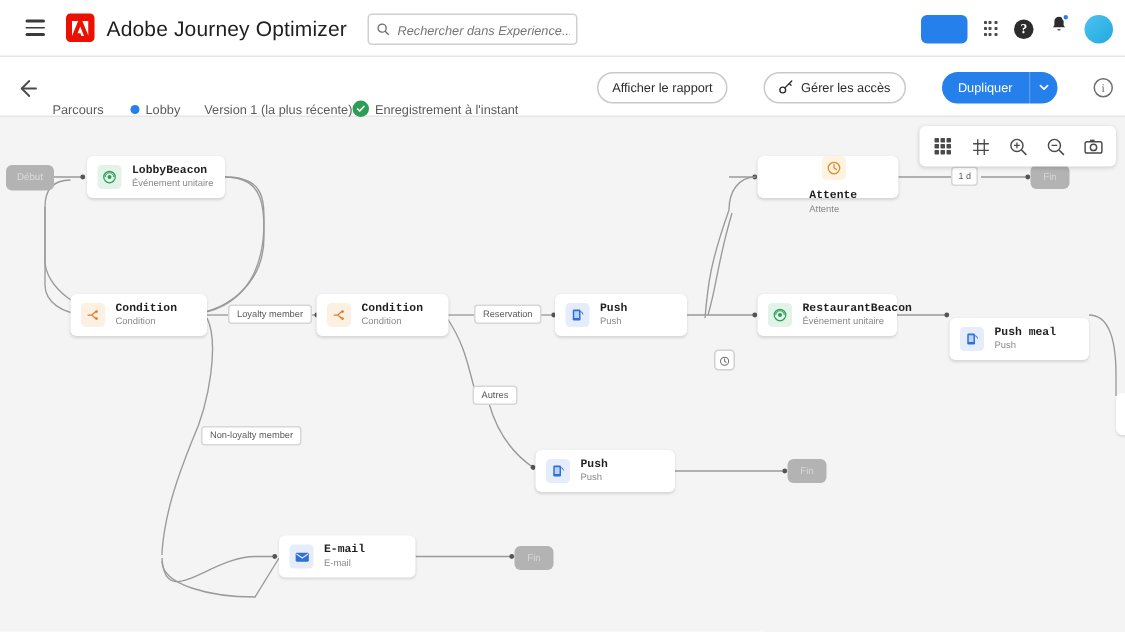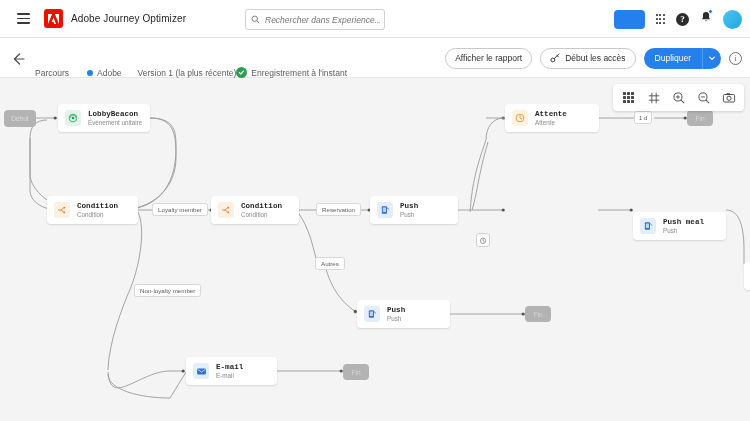--- a/index.html
+++ b/index.html
@@ -18,21 +18,21 @@
   }
   .hamburger { width: 34px; margin-left: 6px; display: flex; flex-direction: column;
     gap: 3px; align-items: center; cursor: pointer; }
   .hamburger i { display:block; width: 13px; height: 1.6px; background:#3a3a3a; border-radius:1px; }
   .brand { display: flex; align-items: center; gap: 8px; margin-left: 4px; }
   .adobe-logo {
     width: 19px; height: 19px; background: #eb1000; border-radius: 3px;
     display: flex; align-items: center; justify-content: center;
   }
   .adobe-logo svg { display:block; }
-  .brand-name { font-size: 10px; color: #1f1f1f; font-weight: 500; letter-spacing: .1px;}
+  .brand-name { font-size: 14px; color: #1f1f1f; font-weight: 500; letter-spacing: .1px;}
   .search {
     position: absolute; left: 245px; top: 9px; width: 140px; height: 21px;
     border: 1px solid #d0d0d0; border-radius: 3px; background: #fff;
     display: flex; align-items: center; padding-left: 5px; gap: 5px;
   }
   .search input {
     border: none; outline: none; font-size: 8.5px; color: #8a8a8a;
     font-style: italic; width: 115px; font-family: "Liberation Sans", sans-serif;
     background: transparent;
   }
@@ -78,21 +78,21 @@
   }
   .meta-row > div { display:flex; align-items:center; gap:4px; }
   .meta-parcours { margin-right: 18px; }
   .status-dot { width: 6px; height: 6px; border-radius: 50%; background: #2680eb; }
   .meta-status { margin-right: 16px; }
   .meta-version { margin-right: 0; }
   .save-check { width: 11px; height: 11px; border-radius: 50%; background:#2d9d54;
     display:flex;align-items:center;justify-content:center;}
   .subbar-right {
     position: absolute; right: 8px; top: 0; height: 40px;
-    display: flex; align-items: center; gap: 8px;
+    display: flex; align-items: center; gap: 24px;
   }
   .btn-ghost {
     height: 21px; padding: 0 9px; border: 1px solid #c9c9c9; border-radius: 11px;
     background: #fff; font-size: 8.5px; color: #2c2c2c; cursor: pointer;
     display: flex; align-items: center; gap: 5px;
     font-family: "Liberation Sans", sans-serif;
   }
   .btn-primary {
     height: 21px; background: #2680eb; color: #fff; border: none;
     border-radius: 11px 0 0 11px; padding: 0 11px; font-size: 8.5px;
@@ -235,21 +235,21 @@
         <path d="M9.5 3L4.5 8l5 5" stroke="#4a4a4a" stroke-width="1.2" fill="none" stroke-linecap="round" stroke-linejoin="round"></path>
         <line x1="4.5" y1="8" x2="14" y2="8" stroke="#4a4a4a" stroke-width="1.2" stroke-linecap="round"></line>
       </svg>
     </div>
     <div class="meta-row">
       <div class="meta-parcours">
         <span>Parcours</span>
       </div>
       <div class="meta-status">
         <span class="status-dot"></span>
-        <span>Adobe</span>
+        <span>Lobby</span>
       </div>
       <div class="meta-version">
         <span>Version 1 (la plus récente)</span>
       </div>
       <div>
         <span class="save-check">
           <svg width="7" height="7" viewBox="0 0 10 10">
             <path d="M2 5.2l2 2 4-4.4" stroke="#fff" stroke-width="1.5" fill="none" stroke-linecap="round" stroke-linejoin="round"></path>
           </svg>
         </span>
@@ -257,21 +257,21 @@
       </div>
     </div>
     <div class="subbar-right">
       <button class="btn-ghost">Afficher le rapport</button>
       <button class="btn-ghost">
         <svg width="10" height="10" viewBox="0 0 12 12">
           <circle cx="3.4" cy="8.4" r="2.3" stroke="#2c2c2c" stroke-width="1.1" fill="none"></circle>
           <line x1="5.1" y1="6.7" x2="10.6" y2="1.2" stroke="#2c2c2c" stroke-width="1.1" stroke-linecap="round"></line>
           <line x1="8.6" y1="3.2" x2="10" y2="4.6" stroke="#2c2c2c" stroke-width="1.1" stroke-linecap="round"></line>
         </svg>
-        <span>Début les accès</span>
+        <span>Gérer les accès</span>
       </button>
       <div class="split-wrap">
         <button class="btn-primary">Dupliquer</button>
         <button class="btn-primary-split">
           <svg width="8" height="8" viewBox="0 0 10 10">
             <path d="M2 3.8L5 6.8 8 3.8" stroke="#fff" stroke-width="1.4" fill="none" stroke-linecap="round" stroke-linejoin="round"></path>
           </svg>
         </button>
       </div>
       <div class="info-circle">i</div>
@@ -382,21 +382,21 @@
           <circle cx="6" cy="6" r="1.6" fill="#2d9d54"></circle>
           <path d="M2.6 6a3.4 3.4 0 0 1 6.8 0" stroke="#2d9d54" stroke-width=".8" fill="none"></path>
         </svg>
       </div>
       <div class="node-txt">
         <span class="node-title">LobbyBeacon</span>
         <span class="node-sub">Événement unitaire</span>
       </div>
     </div>
 
-    <div class="node" style="left:505px; top:26px; width:94px;">
+    <div class="node" style="left:505px; top:26px; width:94px;flex-direction:column;">
       <div class="node-ico ico-amber">
         <svg width="10" height="10" viewBox="0 0 12 12">
           <circle cx="6" cy="6" r="4.6" stroke="#d98b2b" stroke-width="1" fill="none"></circle>
           <path d="M6 3.2V6l2 1.3" stroke="#d98b2b" stroke-width="1" fill="none" stroke-linecap="round"></path>
         </svg>
       </div>
       <div class="node-txt">
         <span class="node-title">Attente</span>
         <span class="node-sub">Attente</span>
       </div>
@@ -450,20 +450,33 @@
           <rect x="3.4" y="3" width="3.8" height="5.4" fill="#bcd3f5"></rect>
           <path d="M8 3.2a2.6 2.6 0 0 1 2.4 2.4" stroke="#2f6fd6" stroke-width=".8" fill="none"></path>
         </svg>
       </div>
       <div class="node-txt">
         <span class="node-title">Push</span>
         <span class="node-sub">Push</span>
       </div>
     </div>
 
+    <div class="node" style="left:505px; top:118px; width:93px;">
+      <div class="node-ico ico-green">
+        <svg width="10" height="10" viewBox="0 0 12 12">
+          <circle cx="6" cy="6" r="4.6" stroke="#2d9d54" stroke-width="1" fill="none"></circle>
+          <circle cx="6" cy="6" r="1.6" fill="#2d9d54"></circle>
+          <path d="M2.6 6a3.4 3.4 0 0 1 6.8 0" stroke="#2d9d54" stroke-width=".8" fill="none"></path>
+        </svg>
+      </div>
+      <div class="node-txt">
+        <span class="node-title">RestaurantBeacon</span>
+        <span class="node-sub">Événement unitaire</span>
+      </div>
+    </div>
 
     <div class="node" style="left:633px; top:134px; width:93px;">
       <div class="node-ico ico-blue">
         <svg width="10" height="10" viewBox="0 0 12 12">
           <rect x="2.2" y="1.6" width="6.2" height="8.8" rx="1.1" fill="#2f6fd6"></rect>
           <rect x="3.4" y="3" width="3.8" height="5.4" fill="#bcd3f5"></rect>
           <path d="M8 3.2a2.6 2.6 0 0 1 2.4 2.4" stroke="#2f6fd6" stroke-width=".8" fill="none"></path>
         </svg>
       </div>
       <div class="node-txt">

